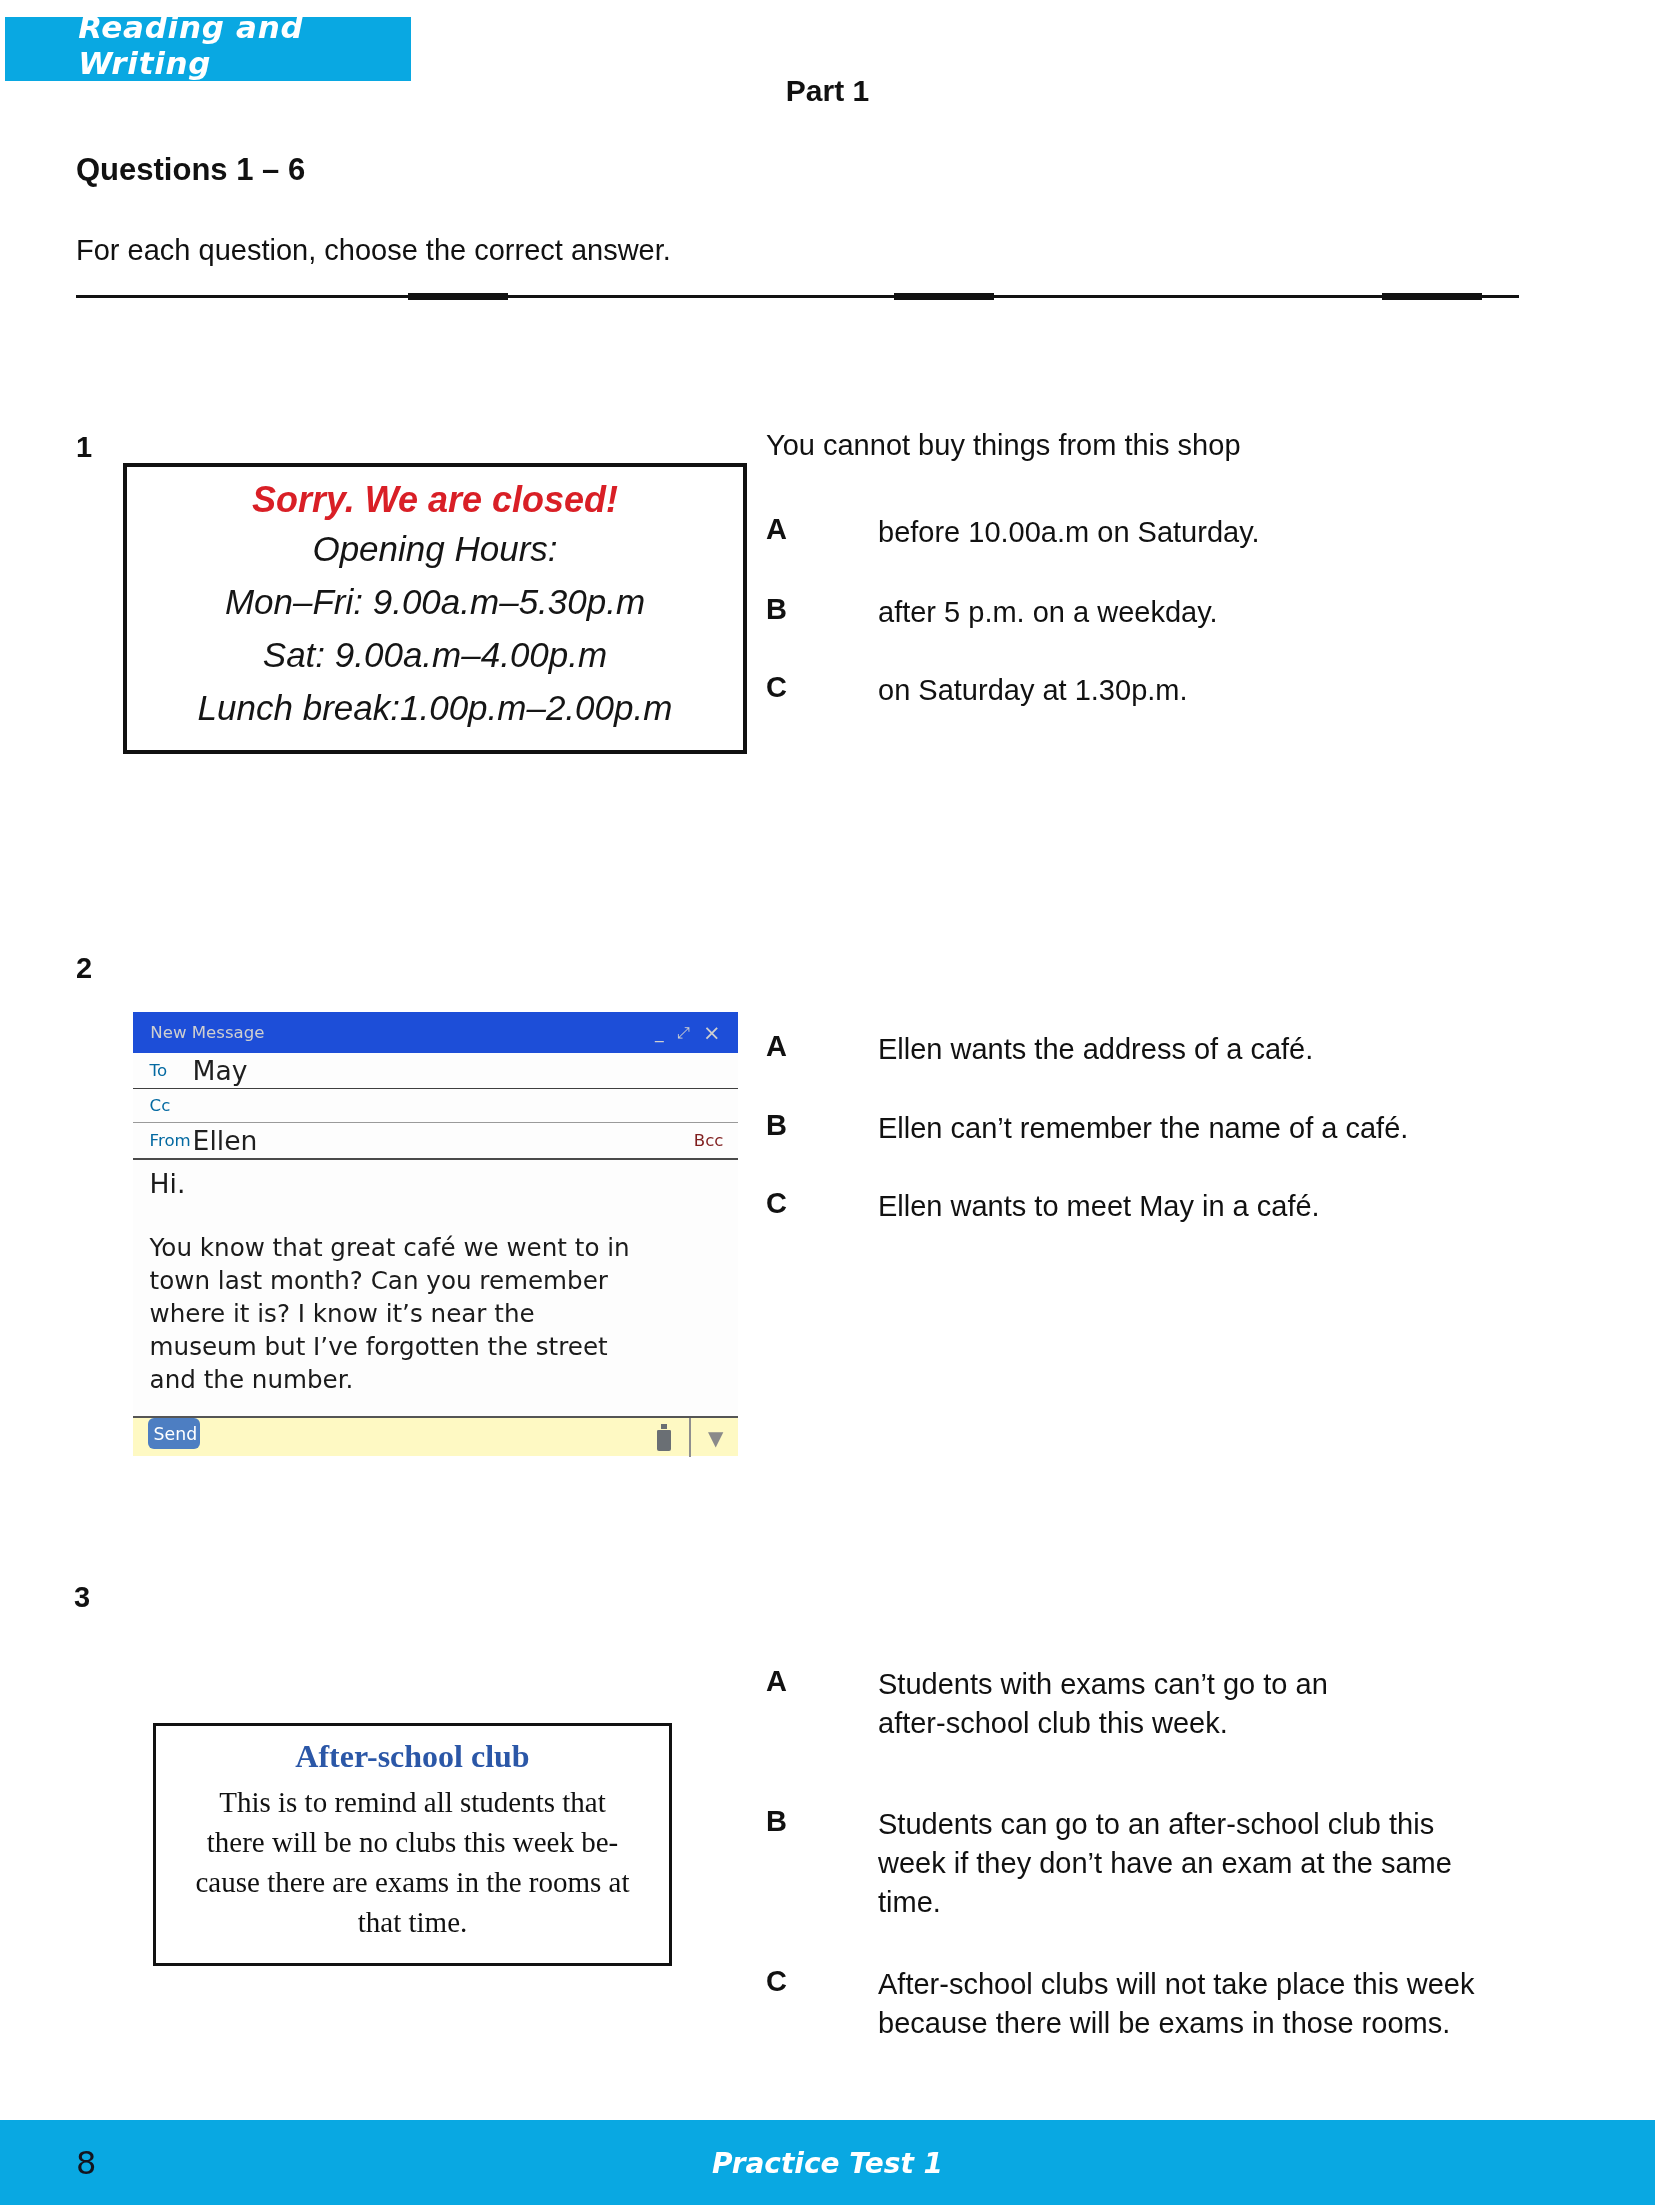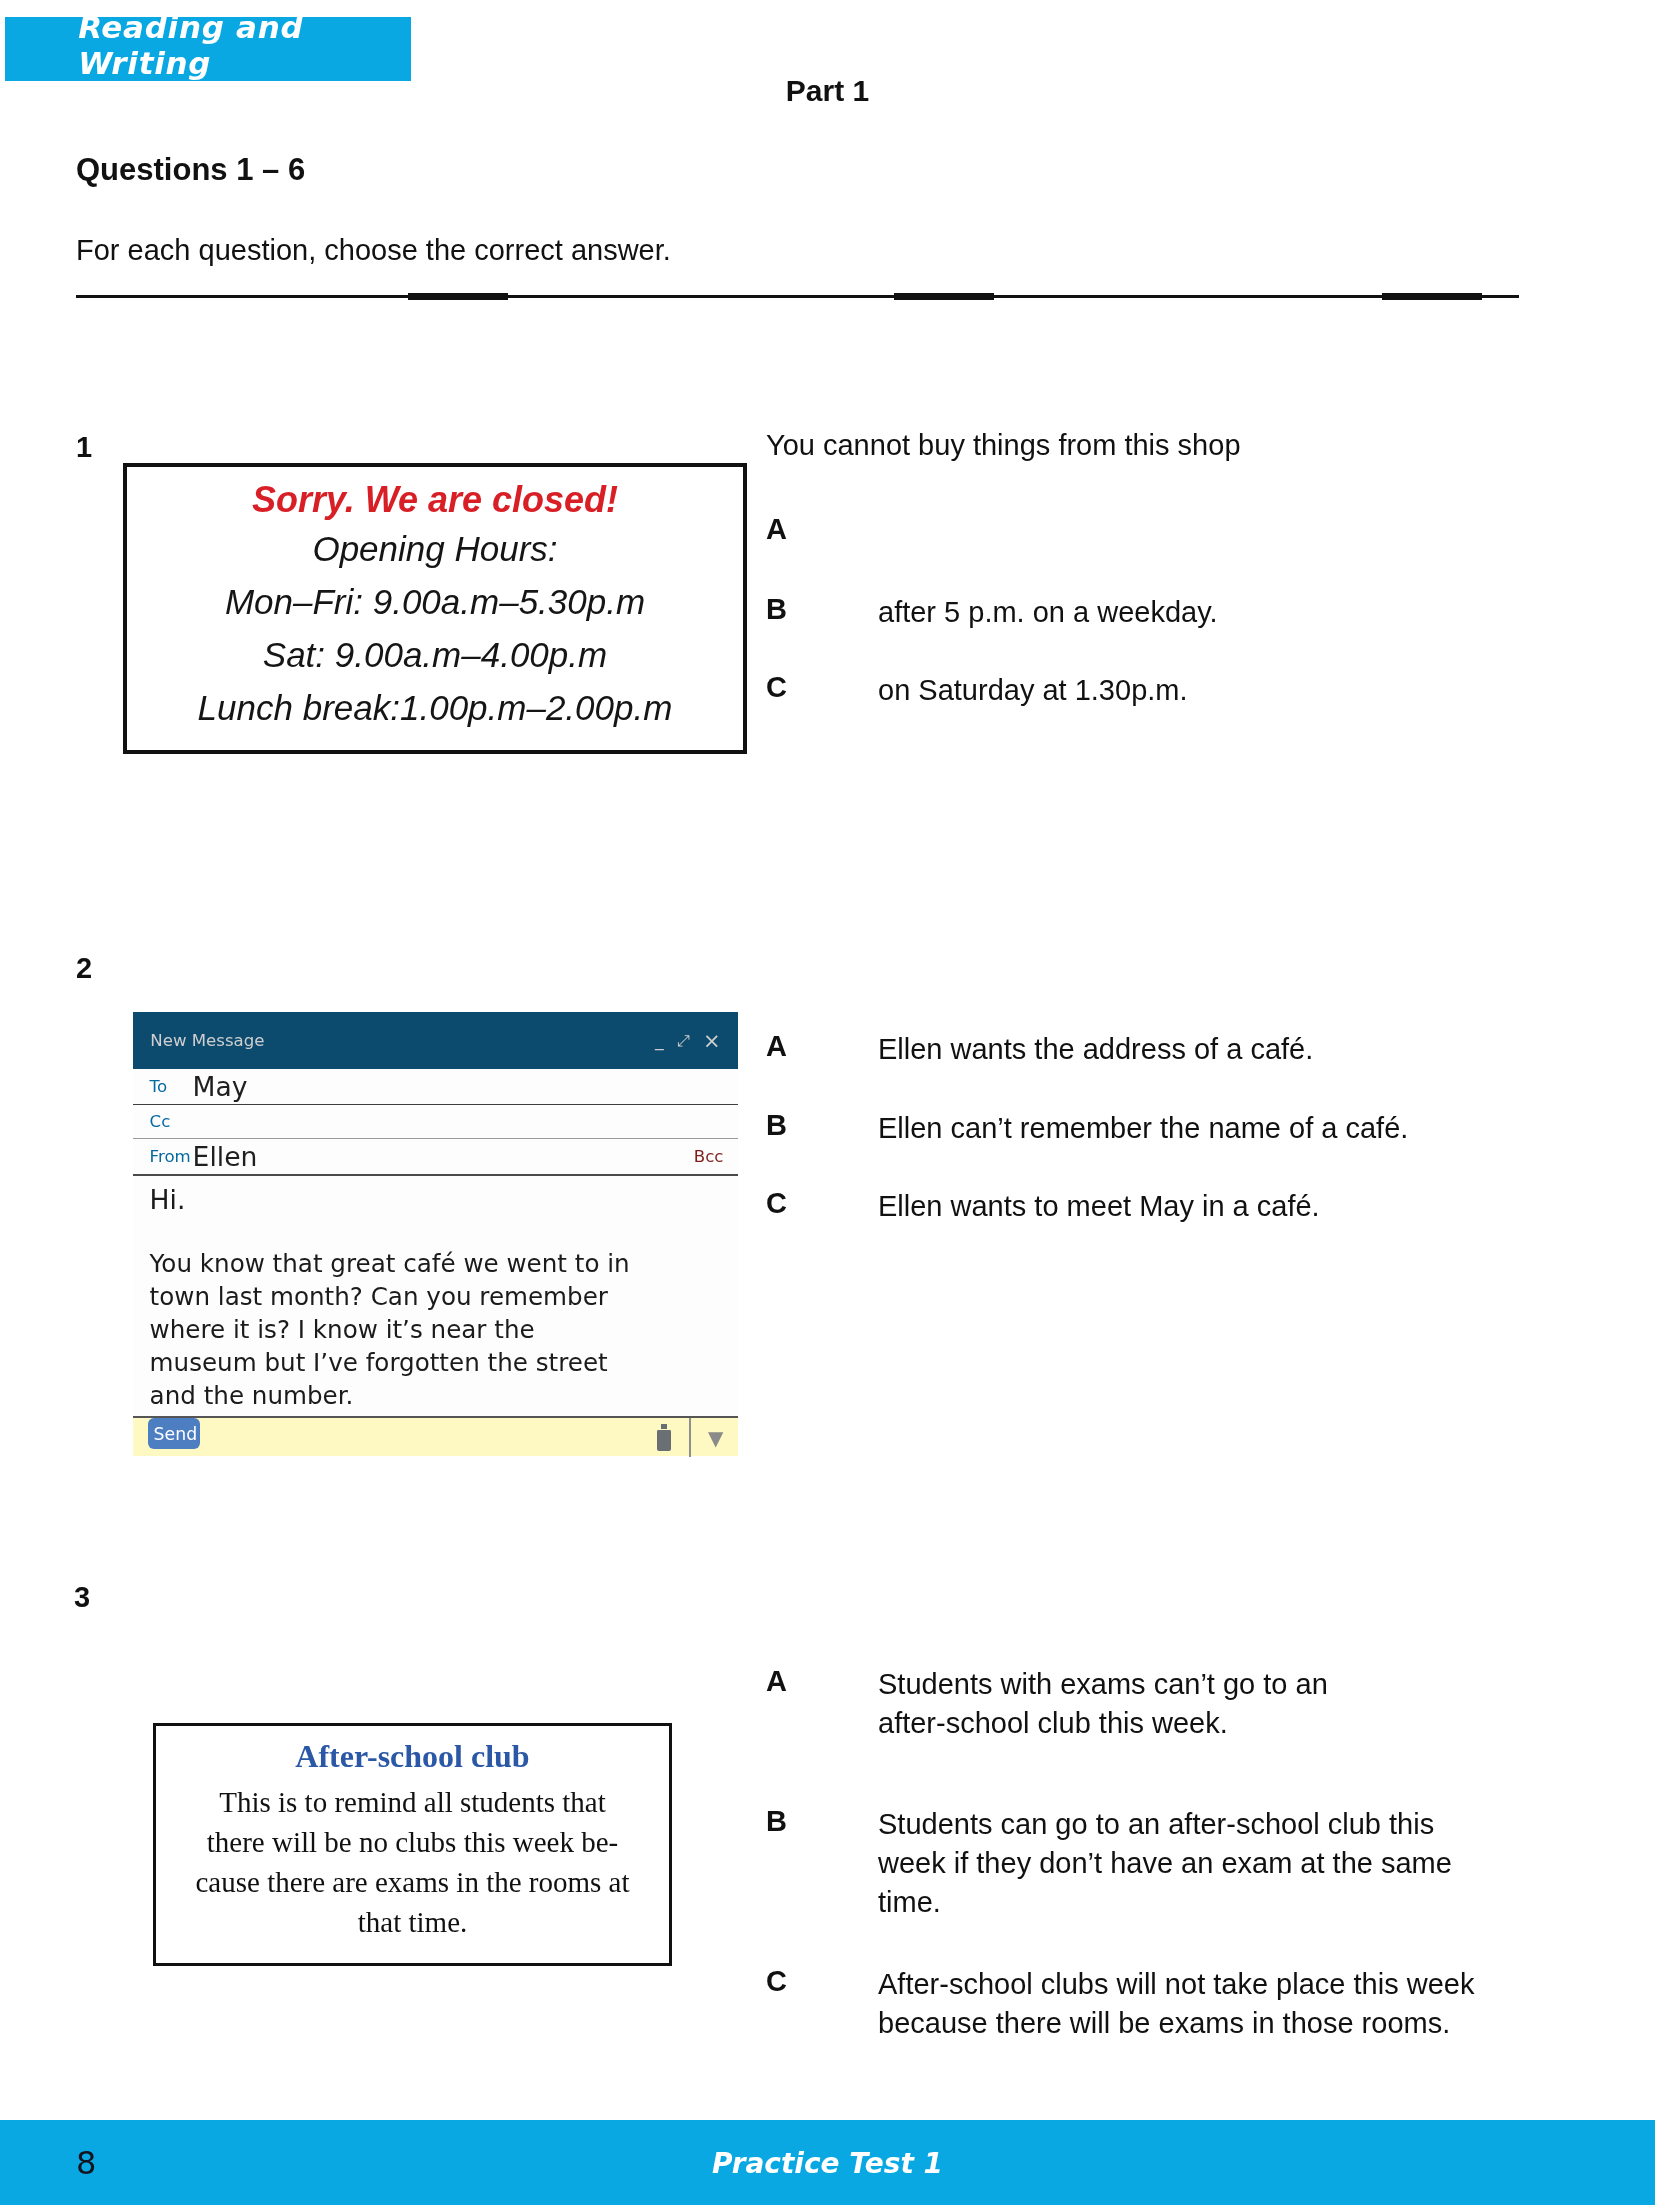--- a/index.html
+++ b/index.html
@@ -29,21 +29,21 @@
   .sign-head{font-style:italic;font-weight:bold;font-size:36px;line-height:44px;color:var(--sign-red,#D91F26);}
   .sign-line{font-style:italic;font-size:35px;line-height:53px;color:#151515;}
 
   .prompt{position:absolute;left:766px;width:864px;font-size:29px;color:#111;}
   .opt{position:absolute;left:766px;display:flex;align-items:flex-start;width:878px;}
   .letter{width:112px;flex:0 0 112px;font-size:29px;font-weight:bold;color:#111;}
   .otext{font-size:29px;line-height:39px;color:#111;white-space:pre;}
 
   
   .email{position:absolute;left:133px;top:1012px;width:605px;height:444px;background:#fdfdfd;}
-  .ebar{height:57px;background:#0c4a6e;display:flex;align-items:center;
+  .ebar{height:41px;background:#1d4ed8;display:flex;align-items:center;
         padding:0 17.3px;box-sizing:border-box;font-family:"DejaVu Sans",sans-serif;}
   .etitle{font-size:16.6px;color:#cfcfcf;}
   .ectrls{margin-left:auto;display:flex;align-items:center;gap:13.3px;color:#cfcfcf;}
   .ectrls .mini{font-size:17.3px;line-height:13.3px;}
   .ectrls .exp{font-size:16px;}
   .ectrls .cls{font-size:21px;}
   .erow{position:relative;display:flex;align-items:center;padding:0 14.6px 0 16.6px;
         font-family:"DejaVu Sans",sans-serif;}
   .erow.to{height:35px;border-bottom:1.3px solid #3f3f3f;}
   .erow.cc{height:33px;border-bottom:1.3px solid #9a9a9a;}
@@ -100,20 +100,21 @@
   <div class="sign">
     <div class="sign-head">Sorry. We are closed!</div>
     <div class="sign-line">Opening Hours:</div>
     <div class="sign-line">Mon–Fri: 9.00a.m–5.30p.m</div>
     <div class="sign-line">Sat: 9.00a.m–4.00p.m</div>
     <div class="sign-line">Lunch break:1.00p.m–2.00p.m</div>
   </div>
   <div class="prompt" style="top:429px;">You cannot buy things from this shop</div>
   <div class="opt" style="top:513px;">
     <span class="letter">A</span>
+    <span class="otext">before 10.00a.m on Saturday.</span>
   </div>
   <div class="opt" style="top:593px;">
     <span class="letter">B</span>
     <span class="otext">after 5 p.m. on a weekday.</span>
   </div>
   <div class="opt" style="top:671px;">
     <span class="letter">C</span>
     <span class="otext">on Saturday at 1.30p.m.</span>
   </div>
 

